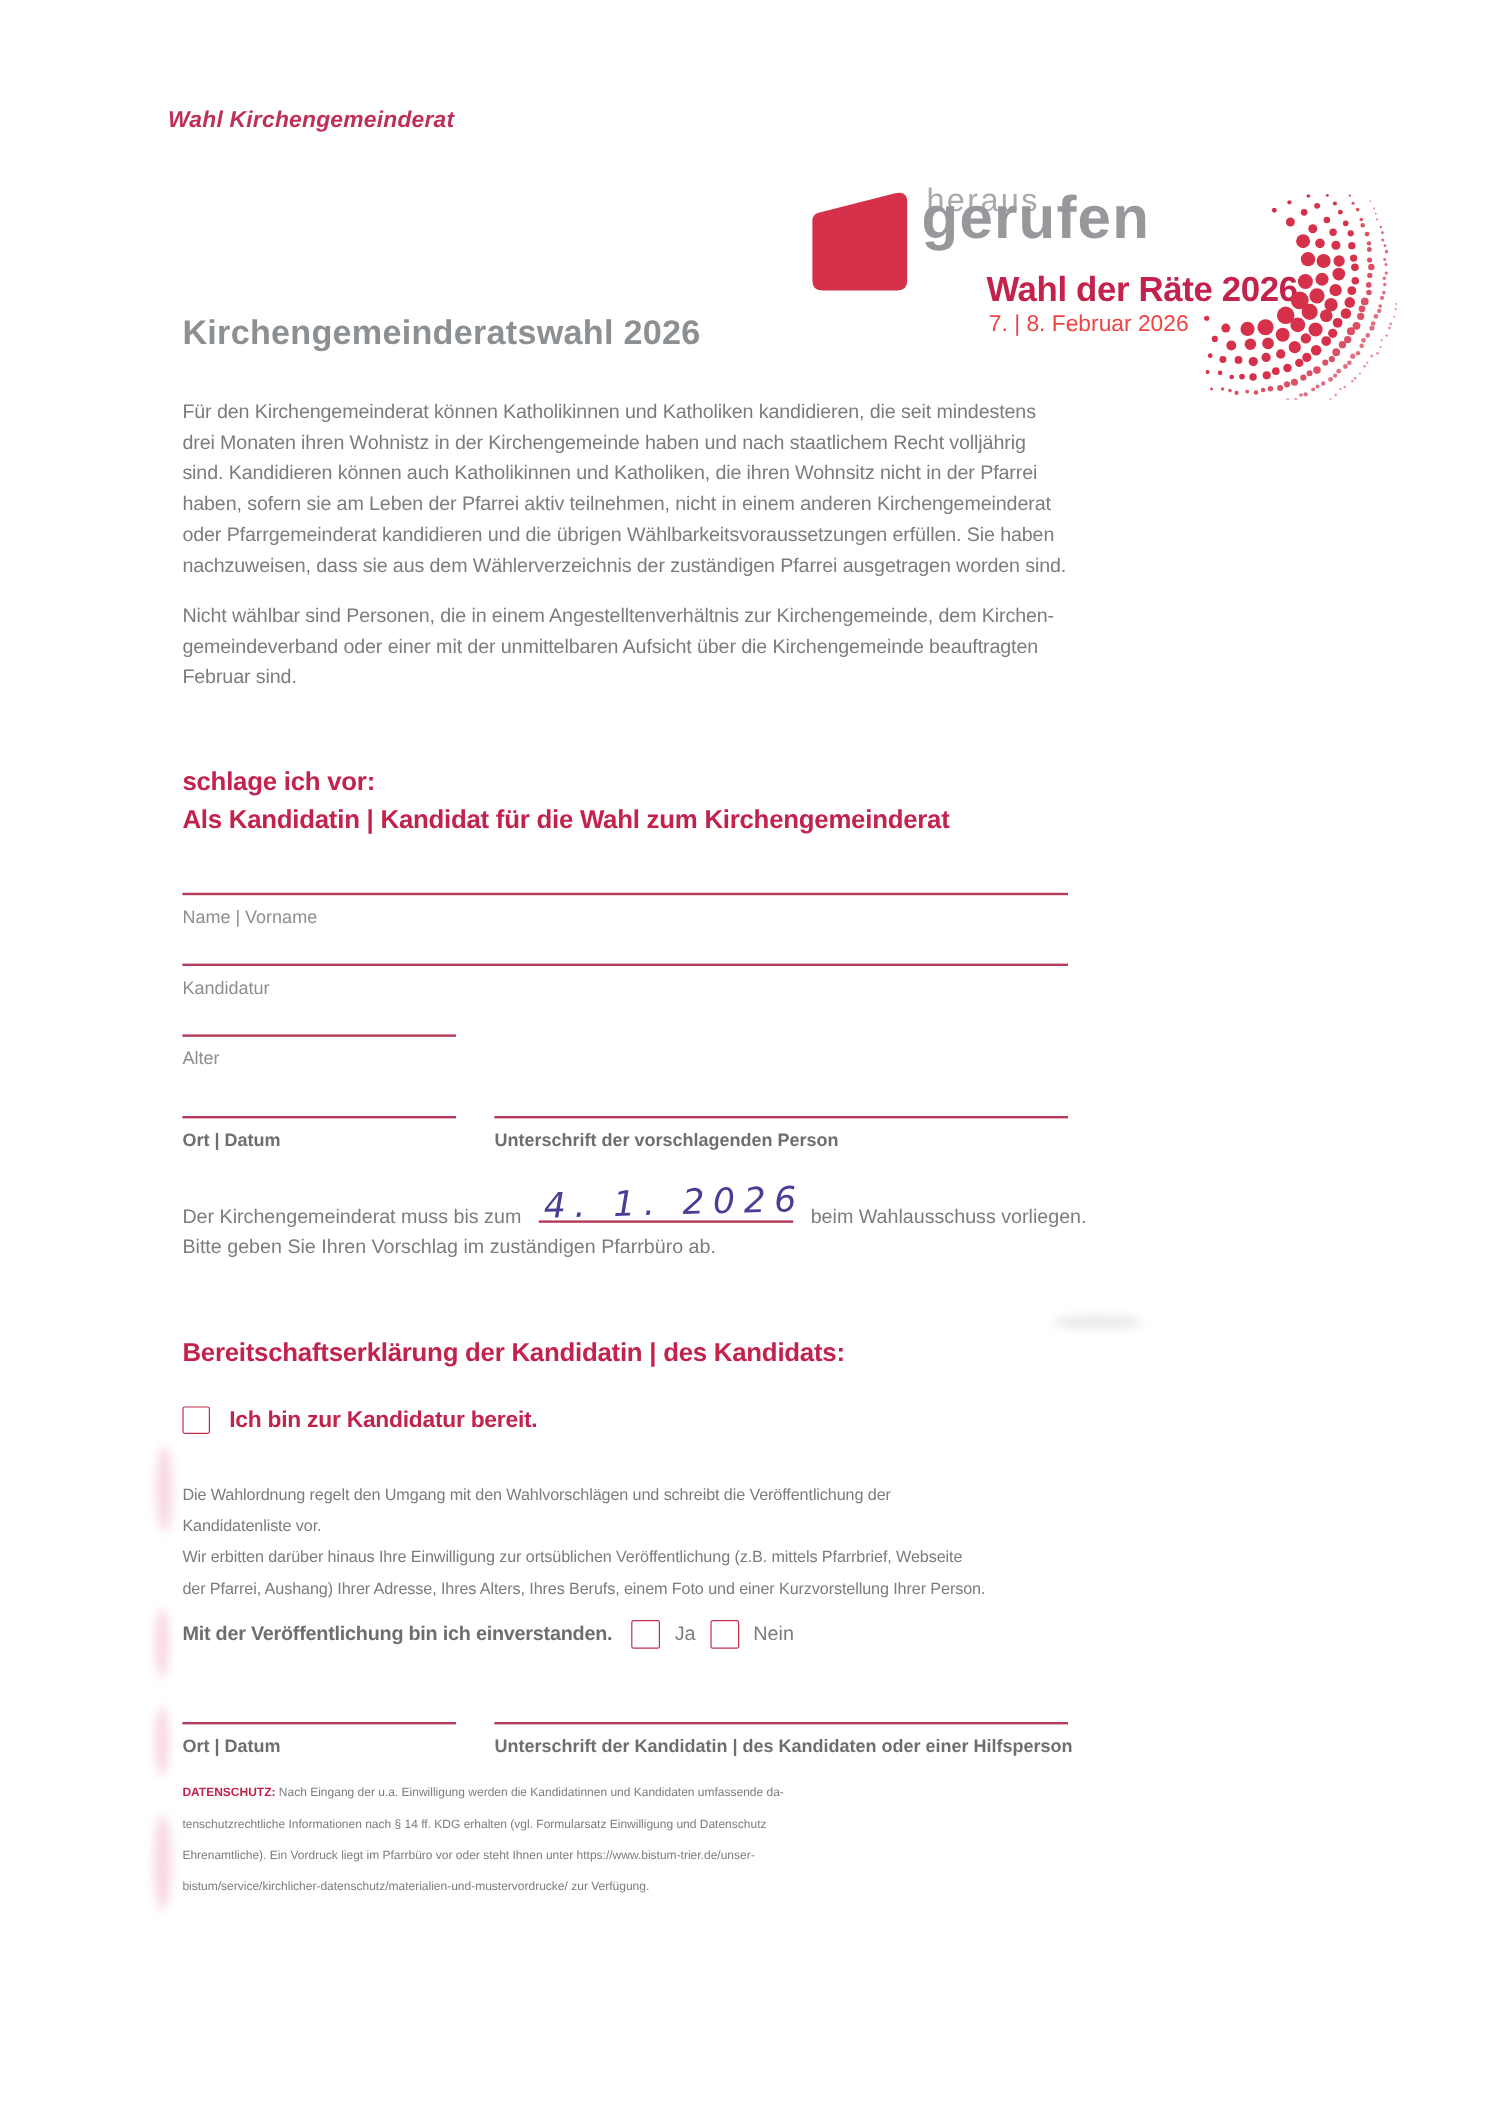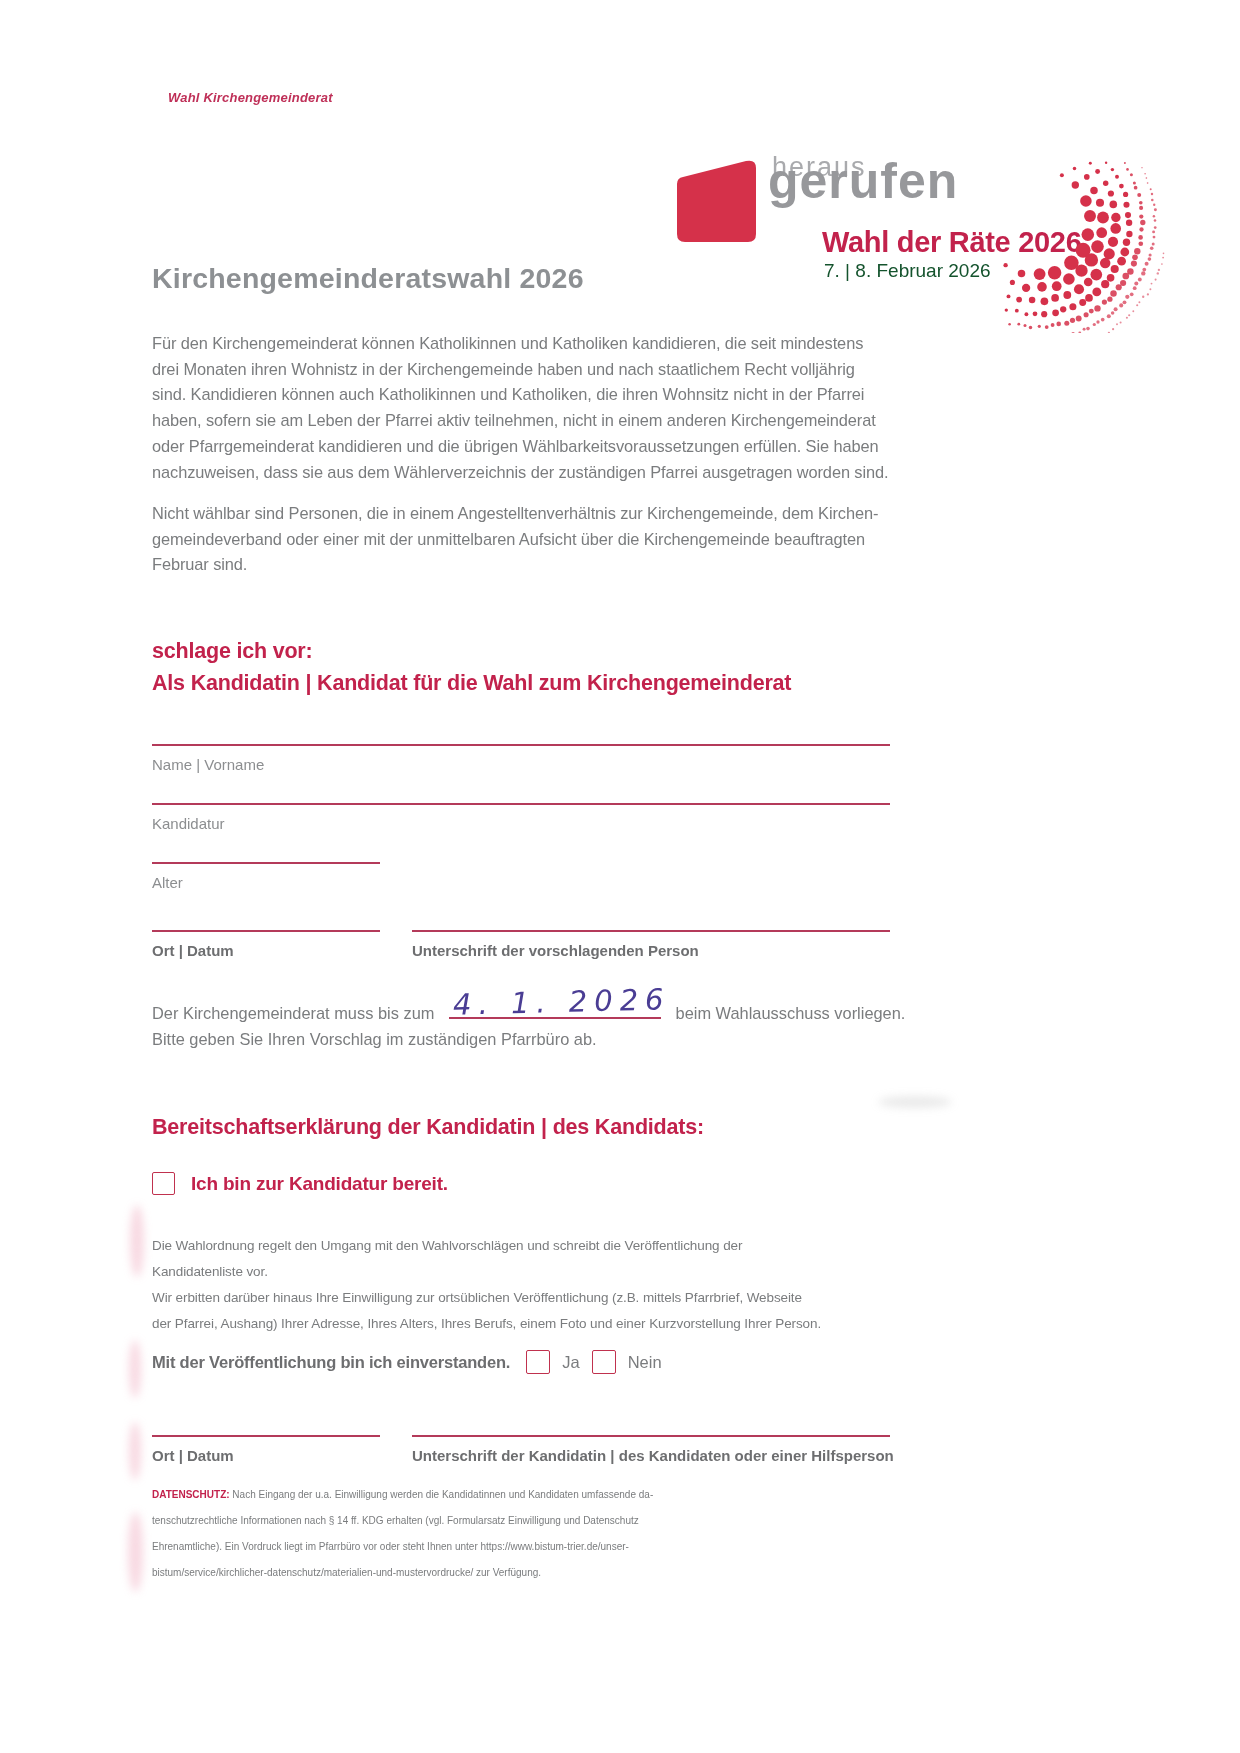--- a/index.html
+++ b/index.html
@@ -5,28 +5,28 @@
   :root{
     --red:#c2224c; --logored:#d5314a; --line:#b43a5a; --ink:#4a3d94;
     --body:#7a7c7e; --label:#8c8e90; --boldlabel:#6d6e70; --h1gray:#8d9093; --logogray:#97989b;
   }
   html,body{margin:0;padding:0;background:#e8e8e8;}
   .page{
     position:relative; width:1240px; height:1753px; background:#ffffff;
     font-family:"Liberation Sans", sans-serif; overflow:hidden; margin:0 auto;
   }
   .abs{position:absolute;}
-  .corner-label{left:168px; top:90px; font-size:13px; font-style:italic; font-weight:700;
+  .corner-label{left:140px; top:90px; font-size:19px; font-style:italic; font-weight:700;
     color:#bf3058; letter-spacing:0.2px;}
   
   .logo-mark{left:676px; top:160px;}
   .logo-heraus{left:772px; top:152px; font-size:27px; color:#a9aaad; letter-spacing:2px; font-weight:400;}
   .logo-gerufen{left:768px; top:156px; font-size:50px; line-height:1; font-weight:700; color:var(--logogray); letter-spacing:1px;}
   .logo-sub{left:822px; top:226px; font-size:29px; font-weight:700; color:var(--red); letter-spacing:-0.3px;}
-  .logo-date{left:824px; top:260px; font-size:19px; color:#14532d;}
+  .logo-date{left:824px; top:260px; font-size:19px; color:#ef4444;}
   .swirl{left:935px; top:128px;}
   
   h1.title{left:152px; top:262px; margin:0; font-size:28.5px; font-weight:700; color:var(--h1gray); letter-spacing:0.2px;}
   .para{color:var(--body); font-size:16.4px; line-height:25.7px; letter-spacing:-0.1px;}
   .para .tline{white-space:nowrap;}
   .p1{left:152px; top:331px;}
   .p2{left:152px; top:501px;}
   .h-red{margin:0; color:var(--red); font-weight:700; font-size:21.5px; line-height:32px; letter-spacing:-0.2px;}
   .h-proposal{left:152px; top:635px;}
   .h-ready{left:152px; top:1111px;}

